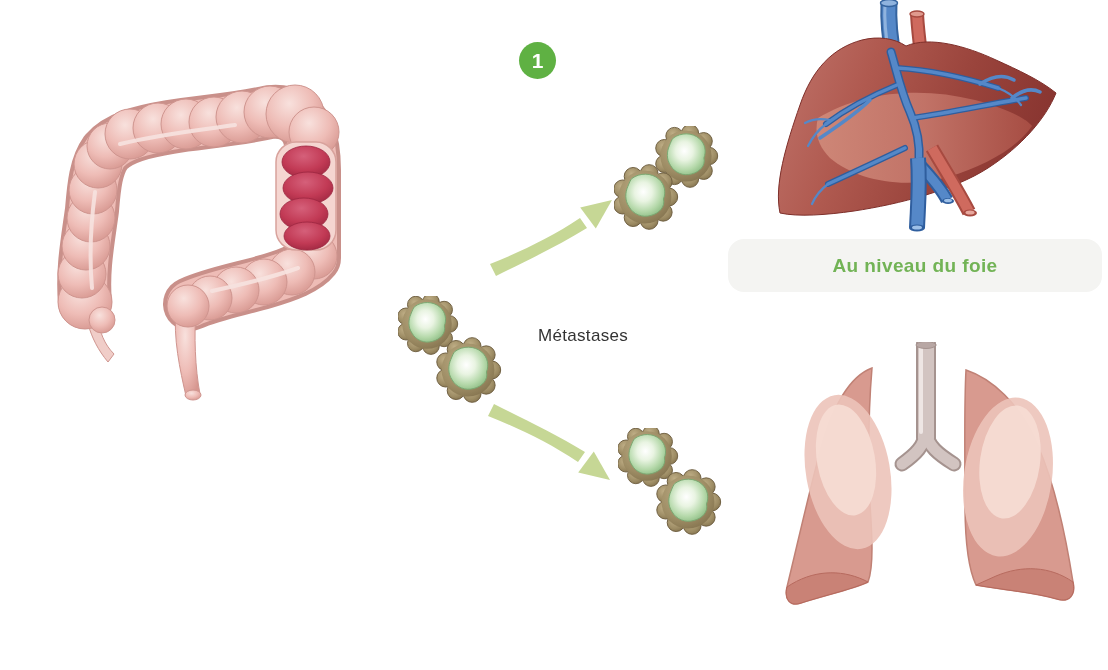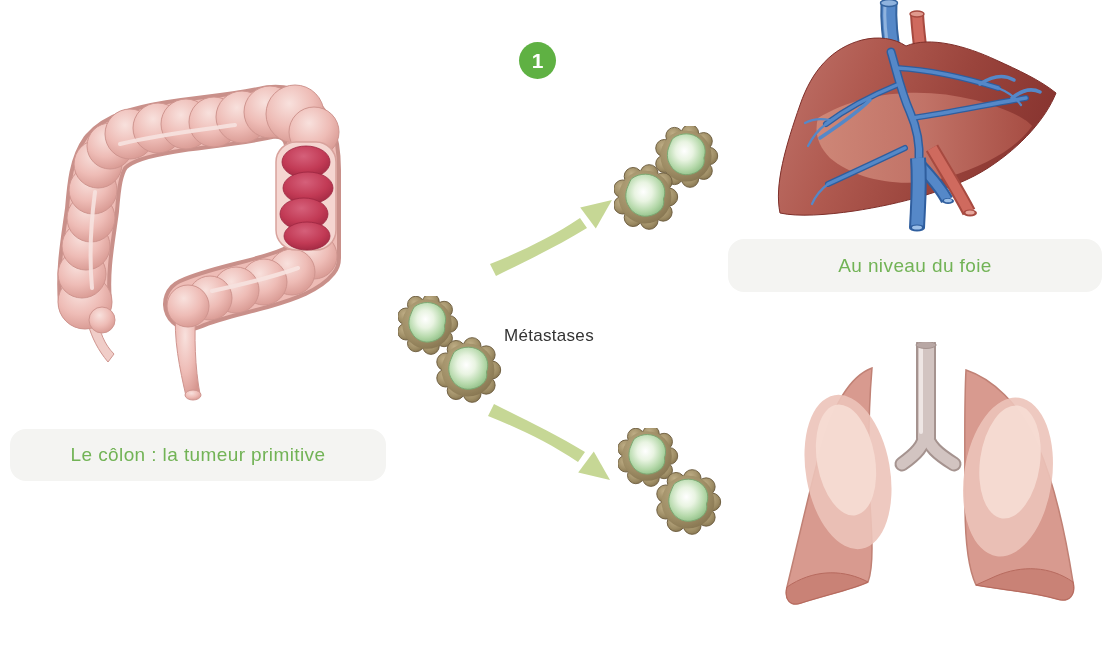--- a/index.html
+++ b/index.html
@@ -4,29 +4,29 @@
 <style>
   html,body{margin:0;padding:0;background:#ffffff;}
   #stage{
     position:relative;width:1108px;height:670px;background:#ffffff;
     overflow:hidden;font-family:"Liberation Sans","DejaVu Sans",sans-serif;
   }
   .abs{position:absolute;}
   .label{
     position:absolute;background:#f4f4f2;border-radius:16px;
     display:flex;align-items:center;justify-content:center;
-    color:#72b356;font-weight:normal;font-size:19px;letter-spacing:.4px;
+    color:#72b356;font-weight:bold;font-size:19px;letter-spacing:.4px;
   }
   .badge{
     position:absolute;left:519px;top:42px;width:37px;height:37px;border-radius:50%;
     background:#5fb143;color:#ffffff;font-weight:bold;font-size:21px;
     display:flex;align-items:center;justify-content:center;
   }
   .metastases{
-    position:absolute;left:504px;top:326px;width:124px;text-align:left;
+    position:absolute;left:504px;top:326px;width:124px;text-align:right;
     color:#333333;font-size:17px;letter-spacing:.3px;
   }
 </style>
 </head>
 <body>
 
 <div id="stage">
 
   <svg width="0" height="0" class="abs" aria-hidden="true">
     <defs>
@@ -130,23 +130,20 @@
       <rect x="246" y="72" width="60" height="108" rx="20" fill="#f5d6d1" stroke="#d8a29c" stroke-width="1.5"></rect>
       <g fill="url(#tumorG)" stroke="#9c2640" stroke-width="0.8">
         <ellipse cx="276" cy="92" rx="24" ry="16"></ellipse>
         <ellipse cx="278" cy="118" rx="25" ry="16"></ellipse>
         <ellipse cx="274" cy="144" rx="24" ry="16"></ellipse>
         <ellipse cx="277" cy="166" rx="23" ry="14"></ellipse>
       </g>
     </g>
   </svg>
 
-  <div class="label" style="left:10px;top:429px;width:376px;height:52px">
-    <span>Le côlon : la tumeur primitive</span>
-  </div>
 
   <svg class="abs" style="left:398px;top:296px" width="105" height="108" viewBox="0 0 105 108">
     <use href="#cancer-cell-unit" transform="translate(-2,-3) scale(0.62)"></use>
     <use href="#cancer-cell-unit" transform="translate(37,41) scale(0.66)"></use>
   </svg>
 
   <div class="metastases">
     <span>Métastases</span>
   </div>
 

